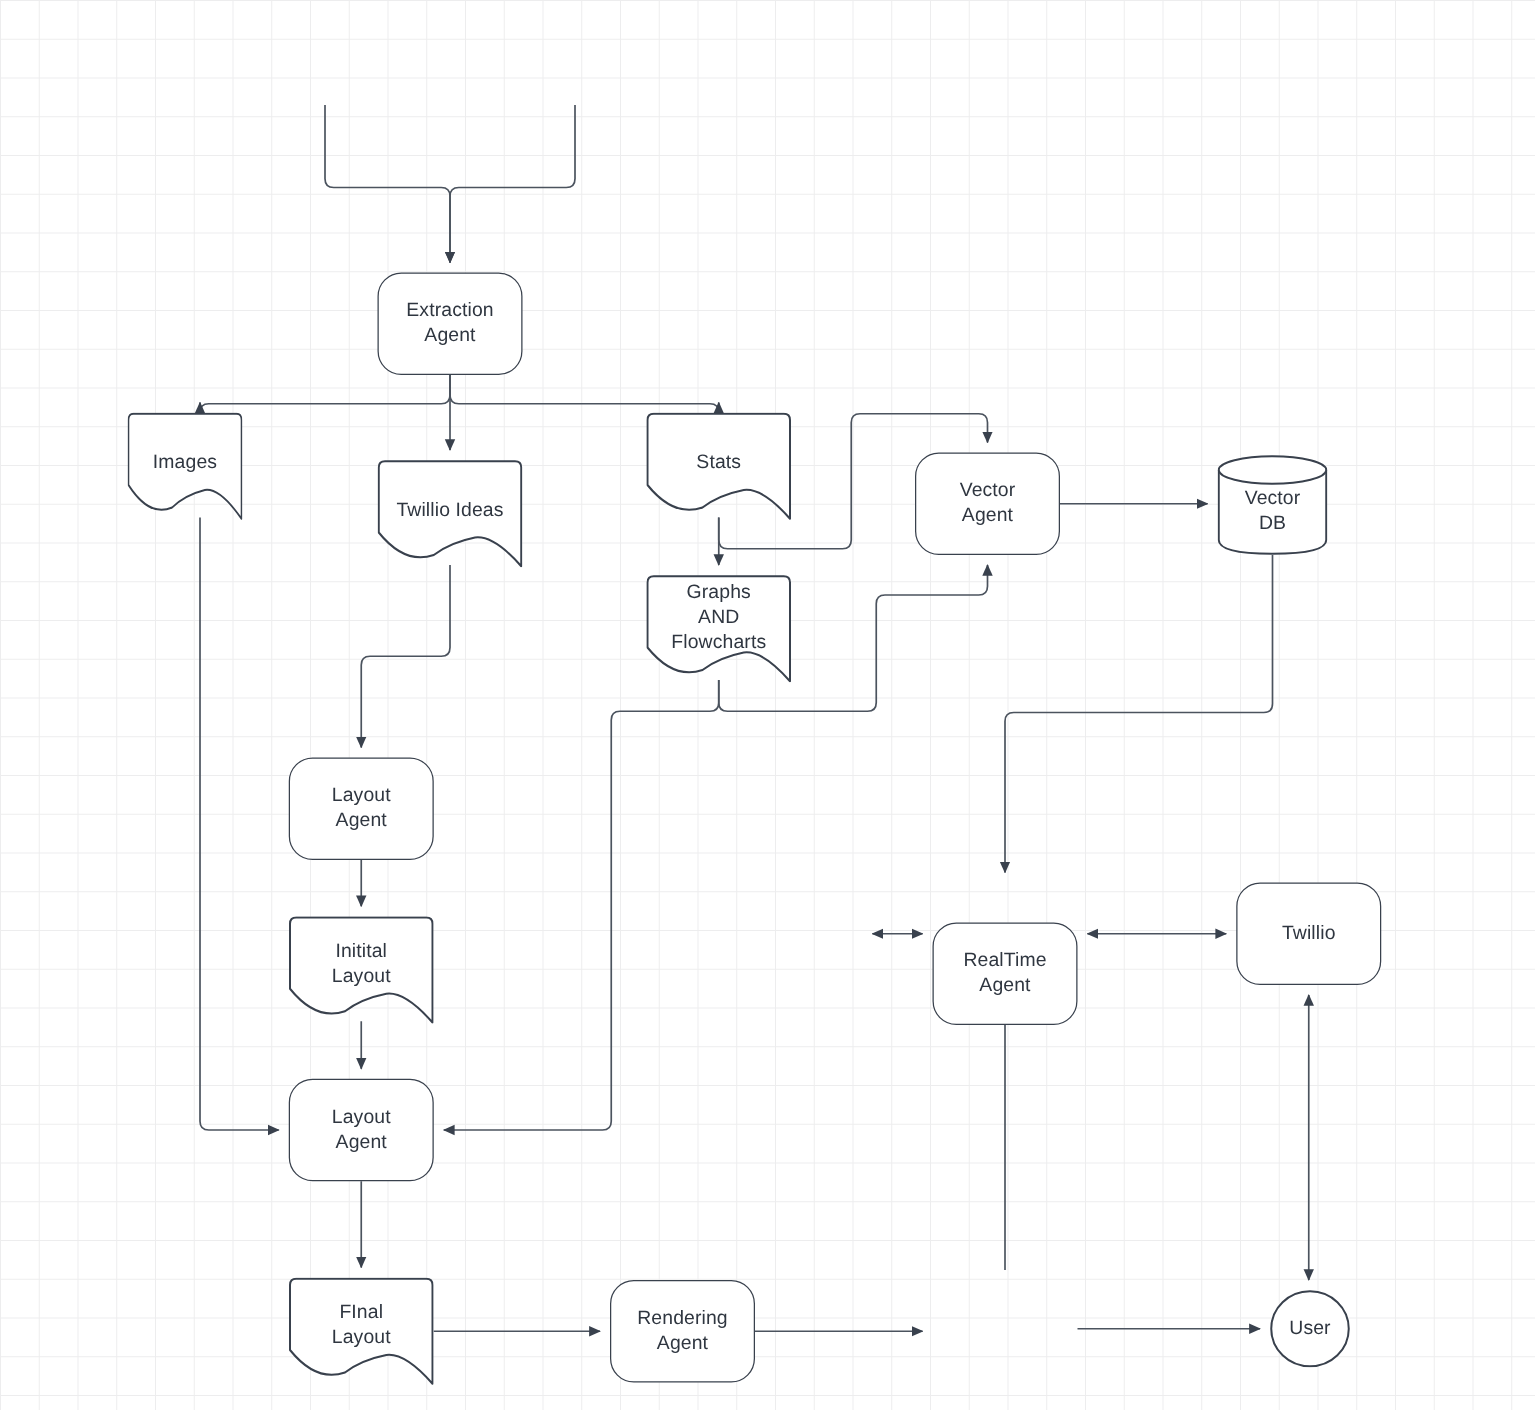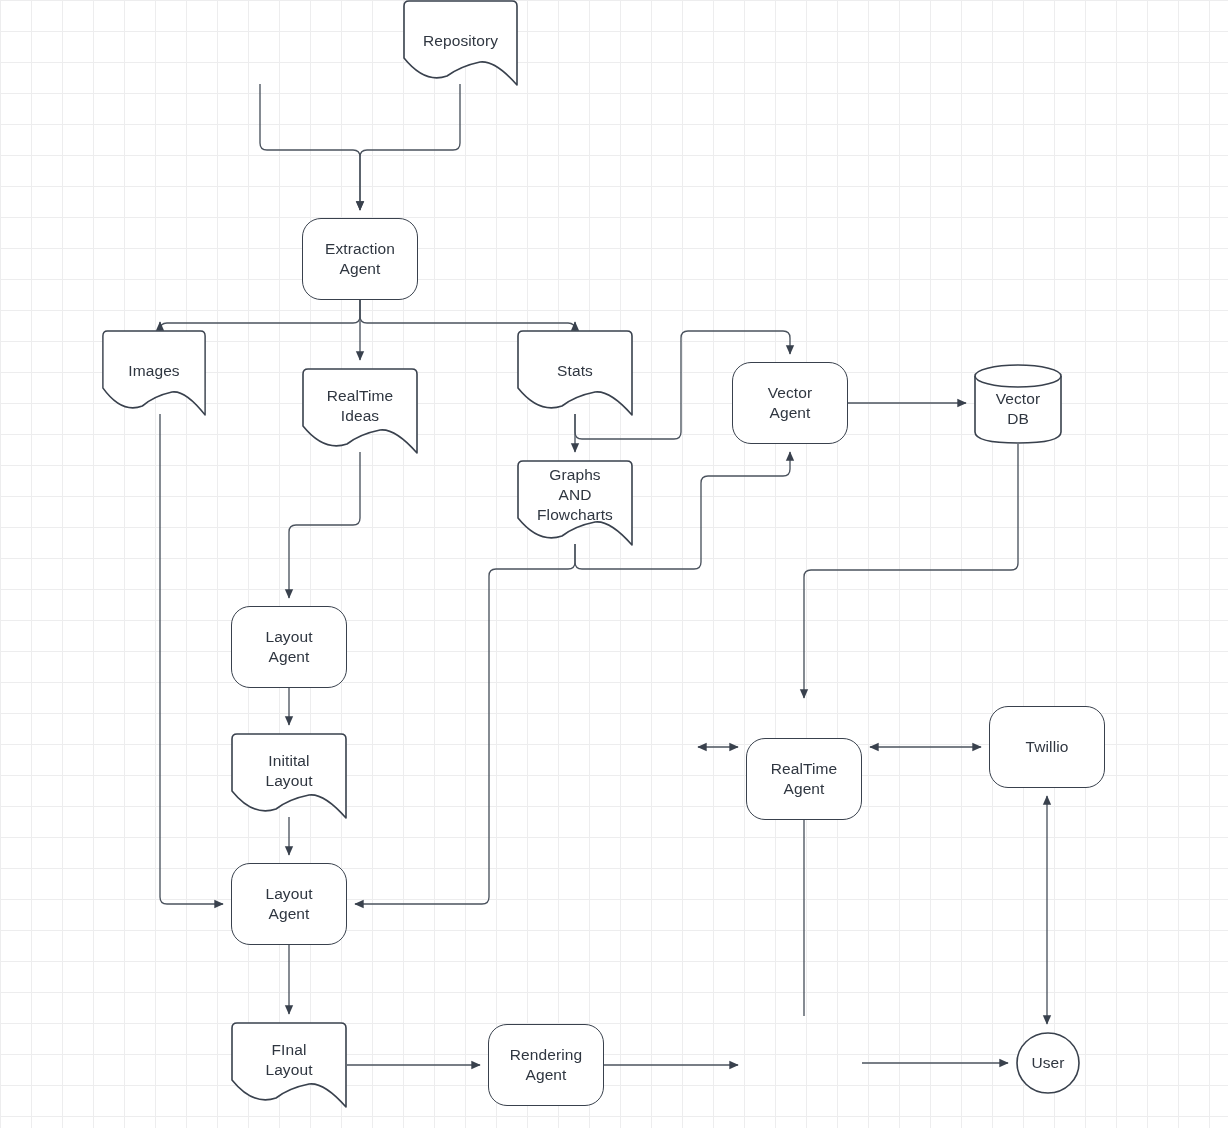--- a/index.html
+++ b/index.html
@@ -133,44 +133,38 @@
 
       <path d="M 698 747 L 738 747" marker-start="url(#ah2)" marker-end="url(#ah)"></path>
 
       <path d="M 870 747 L 981 747" marker-start="url(#ah2)" marker-end="url(#ah)"></path>
 
       <path d="M 1047 1024 L 1047 796" marker-start="url(#ah2)" marker-end="url(#ah)"></path>
     </g>
   </svg>
 
 
-  <div class="node doc" style="left:403px; top:0px; width:115px; height:86px;">
-    <svg class="shape" viewBox="0 0 115 86" preserveAspectRatio="none">
-      <path d="M 6 1 L 109 1 Q 114 1 114 6 L 114 85 Q 92 60 77 62 Q 58 66 44 76 Q 22 84 1 58 L 1 6 Q 1 1 6 1 Z" fill="#ffffff" stroke="#39414d" stroke-width="1.6" stroke-linejoin="round"></path>
-    </svg>
-    <span class="label">Repository</span>
-  </div>
 
   <div class="node proc" style="left:302px; top:218px; width:116px; height:82px;">
     <span class="label">Extraction
 Agent</span>
   </div>
 
-  <div class="node doc" style="left:102px; top:330px; width:104px; height:86px;">
+  <div class="node doc" style="left:102px; top:330px; width:92px; height:86px;">
     <svg class="shape" viewBox="0 0 116 86" preserveAspectRatio="none">
       <path d="M 6 1 L 110 1 Q 115 1 115 6 L 115 85 Q 93 60 78 62 Q 58 66 45 76 Q 22 84 1 58 L 1 6 Q 1 1 6 1 Z" fill="#ffffff" stroke="#39414d" stroke-width="1.6" stroke-linejoin="round"></path>
     </svg>
     <span class="label">Images</span>
   </div>
 
   <div class="node doc" style="left:302px; top:368px; width:116px; height:86px;">
     <svg class="shape" viewBox="0 0 116 86" preserveAspectRatio="none">
       <path d="M 6 1 L 110 1 Q 115 1 115 6 L 115 85 Q 93 60 78 62 Q 58 66 45 76 Q 22 84 1 58 L 1 6 Q 1 1 6 1 Z" fill="#ffffff" stroke="#39414d" stroke-width="1.6" stroke-linejoin="round"></path>
     </svg>
-    <span class="label">RealTime Ideas</span>
+    <span class="label">Twillio Ideas</span>
   </div>
 
   <div class="node doc" style="left:517px; top:330px; width:116px; height:86px;">
     <svg class="shape" viewBox="0 0 116 86" preserveAspectRatio="none">
       <path d="M 6 1 L 110 1 Q 115 1 115 6 L 115 85 Q 93 60 78 62 Q 58 66 45 76 Q 22 84 1 58 L 1 6 Q 1 1 6 1 Z" fill="#ffffff" stroke="#39414d" stroke-width="1.6" stroke-linejoin="round"></path>
     </svg>
     <span class="label">Stats</span>
   </div>
 
   <div class="node doc three" style="left:517px; top:460px; width:116px; height:86px;">

